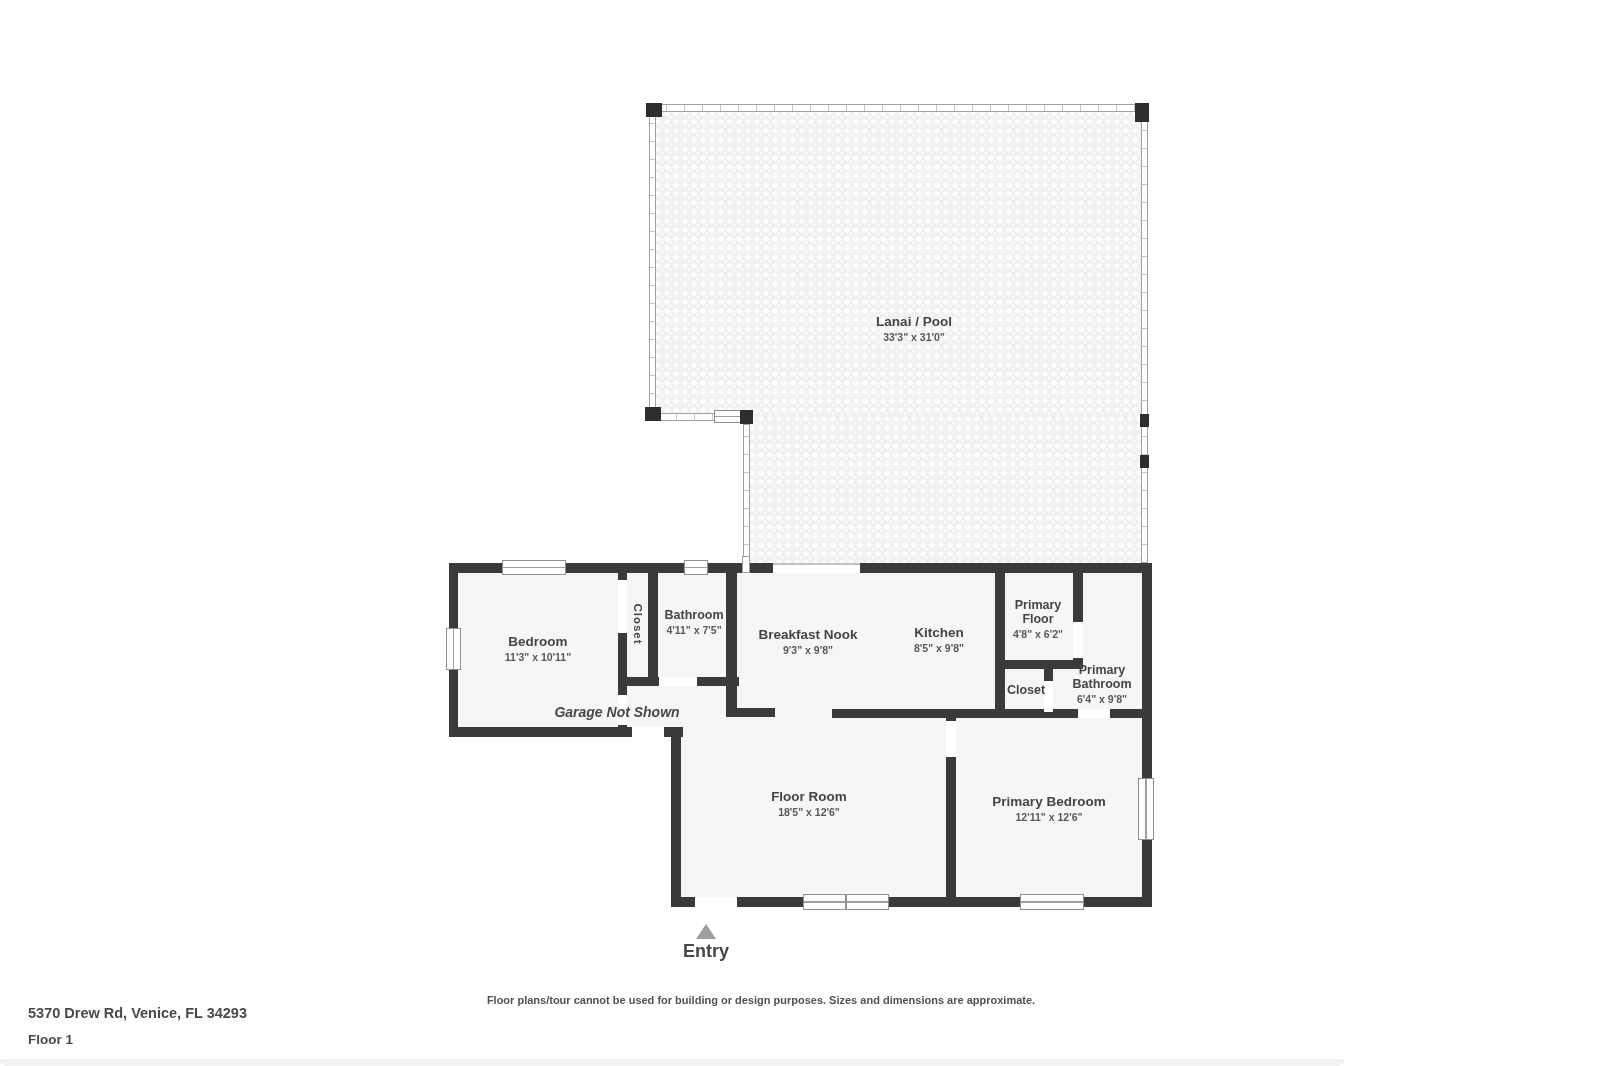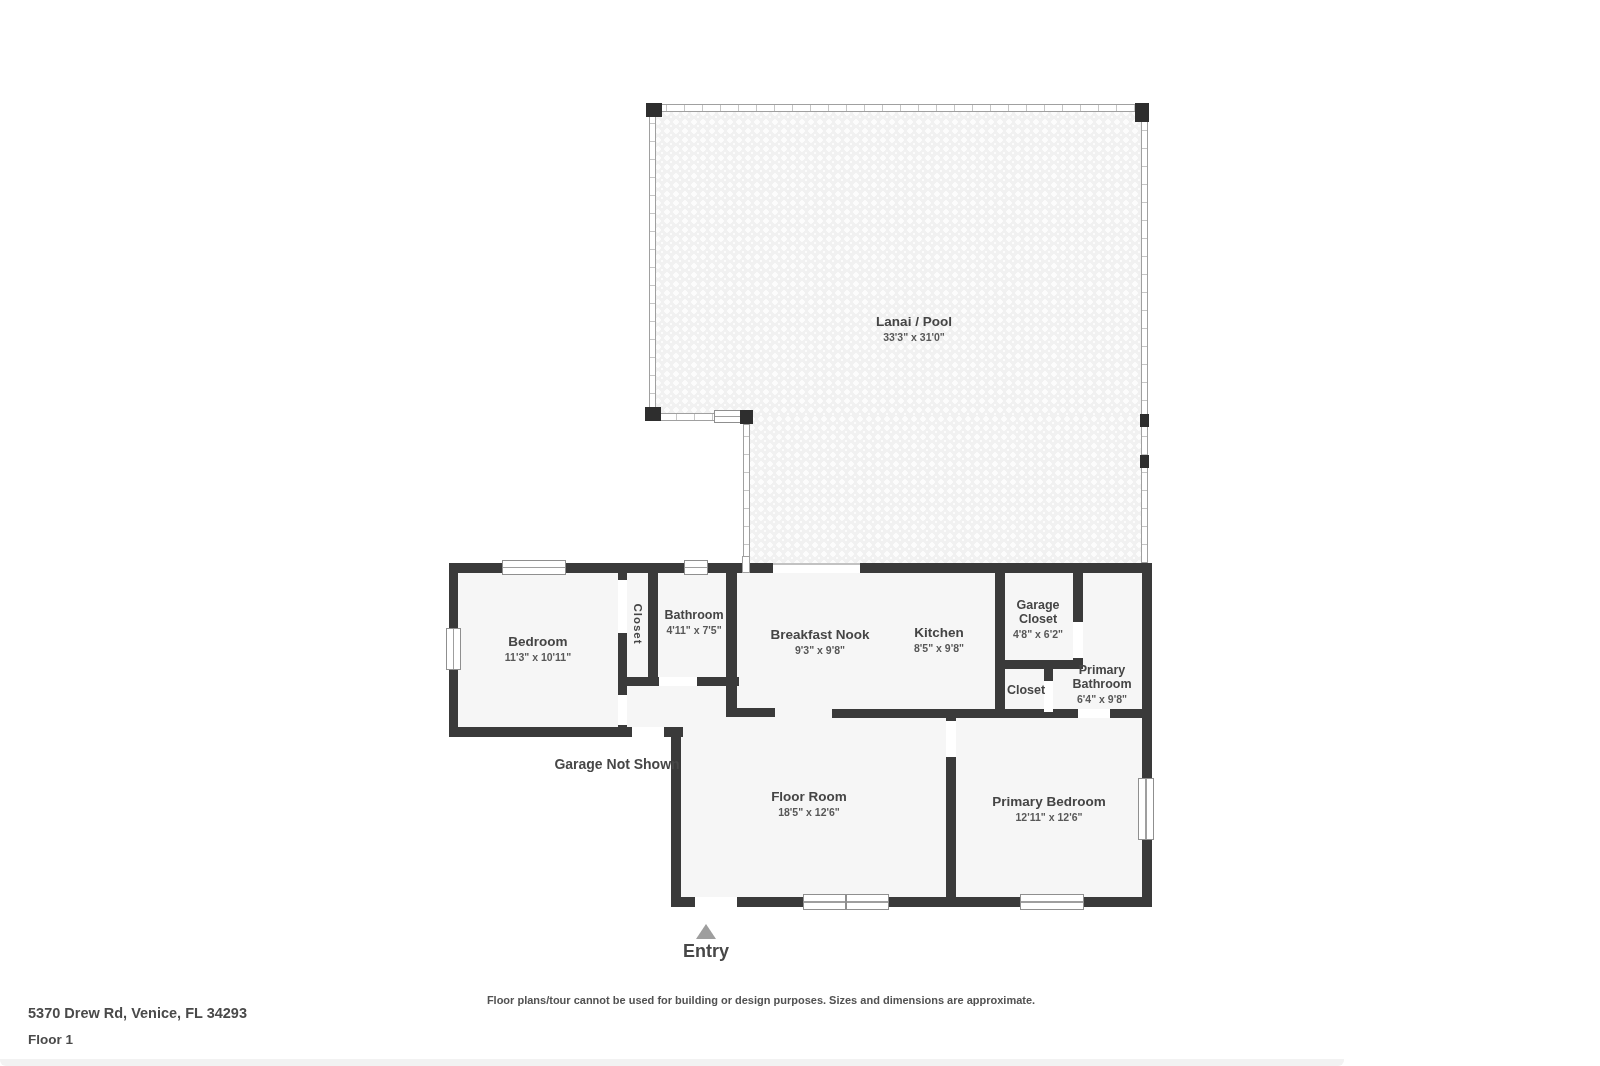--- a/index.html
+++ b/index.html
@@ -133,49 +133,49 @@
   </div>
   <div class="rlabel" style="left:538px;top:649px;">
     <div class="rname">Bedroom</div>
     <div class="rdims">11'3" x 10'11"</div>
   </div>
   <div class="vtext" style="left:638px;top:624px;">Closet</div>
   <div class="rlabel" style="left:694px;top:623px;">
     <div class="rname sm">Bathroom</div>
     <div class="rdims">4'11" x 7'5"</div>
   </div>
-  <div class="rlabel" style="left:808px;top:642px;margin-left:12px;">
+  <div class="rlabel" style="left:808px;top:642px;">
     <div class="rname">Breakfast Nook</div>
     <div class="rdims">9'3" x 9'8"</div>
   </div>
   <div class="rlabel" style="left:939px;top:640px;">
     <div class="rname">Kitchen</div>
     <div class="rdims">8'5" x 9'8"</div>
   </div>
   <div class="rlabel wrap" style="left:1038px;top:620px;width:62px;">
-    <div class="rname sm">Garage Closet</div>
+    <div class="rname sm">Primary Floor</div>
     <div class="rdims">4'8" x 6'2"</div>
   </div>
   <div class="rlabel" style="left:1026px;top:691px;">
     <div class="rname sm">Closet</div>
   </div>
   <div class="rlabel wrap" style="left:1102px;top:685px;width:82px;">
     <div class="rname sm">Primary Bathroom</div>
     <div class="rdims">6'4" x 9'8"</div>
   </div>
   <div class="rlabel" style="left:809px;top:804px;">
     <div class="rname">Floor Room</div>
     <div class="rdims">18'5" x 12'6"</div>
   </div>
   <div class="rlabel" style="left:1049px;top:809px;">
     <div class="rname">Primary Bedroom</div>
     <div class="rdims">12'11" x 12'6"</div>
   </div>
 
-  <div class="note" style="left:617px;top:764px;">Garage Not Shown</div>
+  <div class="note" style="left:617px;top:712px;font-style:italic;">Garage Not Shown</div>
   <div class="entry-tri" style="left:696px;top:924px;"></div>
   <div class="note" style="left:706px;top:951px;font-size:18px;">Entry</div>
 
   <div class="footer-line" style="left:28px;top:1005px;font-size:14.5px;">5370 Drew Rd, Venice, FL 34293</div>
   <div class="footer-line" style="left:28px;top:1032px;font-size:13.5px;">Floor 1</div>
   <div class="disclaimer" style="left:761px;top:994px;">Floor plans/tour cannot be used for building or design purposes. Sizes and dimensions are approximate.</div>
   <div class="watermark" style="left:1506px;top:522px;">StellarMLS</div>
   <div class="bottom-strip"></div>
 
 </div>

